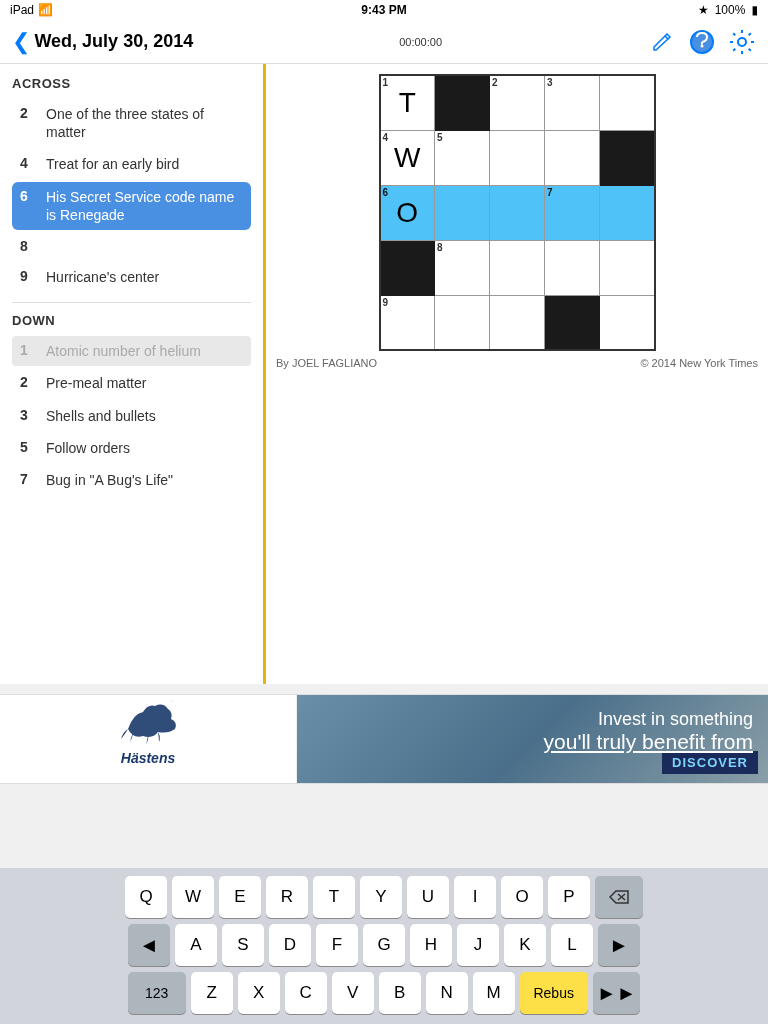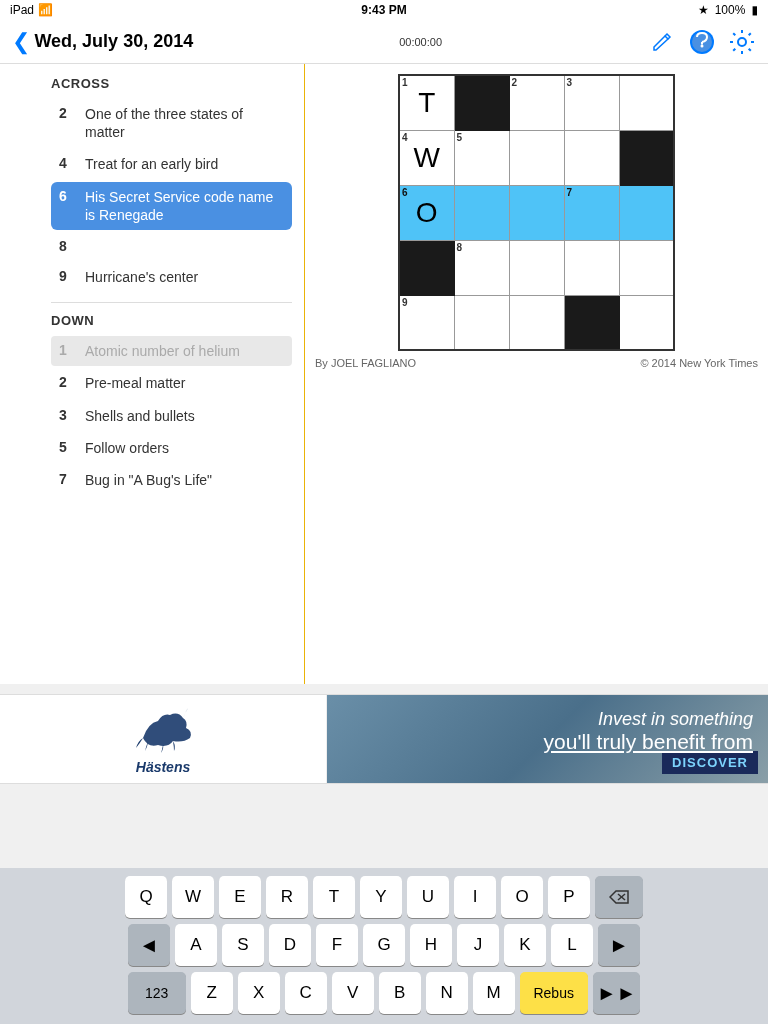--- a/index.html
+++ b/index.html
@@ -25,21 +25,21 @@
     .nav-right { display: flex; align-items: center; gap: 12px; }
     .nav-icon { width: 28px; height: 28px; display: flex; align-items: center; justify-content: center; cursor: pointer; }
 
     
     .main-content {
       height: 620px; background: #fff; display: flex;
     }
 
     
     .clues-panel {
-      width: 266px; padding: 12px; overflow-y: auto; border-right: 1px solid #eab308; margin-left: 39px;
+      width: 266px; padding: 12px; overflow-y: auto; border-right: 3px solid #eab308;
     }
     .clue-section-title {
       font-size: 13px; font-weight: 700; color: #333; margin-bottom: 8px; letter-spacing: 0.5px;
     }
     .clue-item {
       display: flex; padding: 6px 8px; border-radius: 4px; margin-bottom: 2px; cursor: pointer;
       align-items: flex-start;
     }
     .clue-item.selected { background: #4A90E2; color: #fff; border-radius: 6px; }
     .clue-number { font-size: 14px; font-weight: 600; min-width: 20px; margin-right: 6px; color: inherit; }
@@ -75,33 +75,33 @@
       display: flex; justify-content: space-between; width: 100%; margin-top: 6px;
       font-size: 11px; color: #666;
     }
 
     
     .ad-banner {
       height: 90px; background: #fff; border-top: 1px solid #ddd; border-bottom: 1px solid #ddd;
       display: flex; align-items: center; overflow: hidden; margin-top: 10px;
     }
     .ad-left {
-      width: 327px; height: 90px; background: #fff; display: flex; flex-direction: column;
-      align-items: center; justify-content: center; border-right: 1px solid #eee;
+      width: 297px; height: 90px; background: #fff; display: flex; flex-direction: column;
+      align-items: center; border-right: 1px solid #eee;
     }
     .ad-brand { font-size: 14px; font-weight: 600; color: #1a3a6b; font-style: italic; }
     .ad-right {
       flex: 1; height: 90px; background: linear-gradient(135deg, #6a8fa8 0%, #4a6f8a 50%, #8a9fa8 100%);
       display: flex; flex-direction: column; align-items: flex-end; justify-content: flex-end; padding: 10px;
       position: relative;
     }
     .ad-text-overlay {
       position: absolute; top: 15px; right: 15px; text-align: right;
     }
-    .ad-italic { font-size: 18px; font-style: italic; color: #fff; font-weight: 300; }
+    .ad-italic { font-size: 18px; color: #fff; font-weight: 300; }
     .ad-regular { font-size: 21px; color: #fff; font-weight: 300; text-decoration: underline; }
     .ad-discover {
       background: #1a2a5a; color: #7dd3fc; font-size: 13px; font-weight: 700;
       padding: 4px 10px; letter-spacing: 1px;
     }
 
     
     .keyboard {
       position: absolute; bottom: 0; left: 0; width: 768px;
       background: #d1d5db; padding: 8px 4px 4px 4px;

